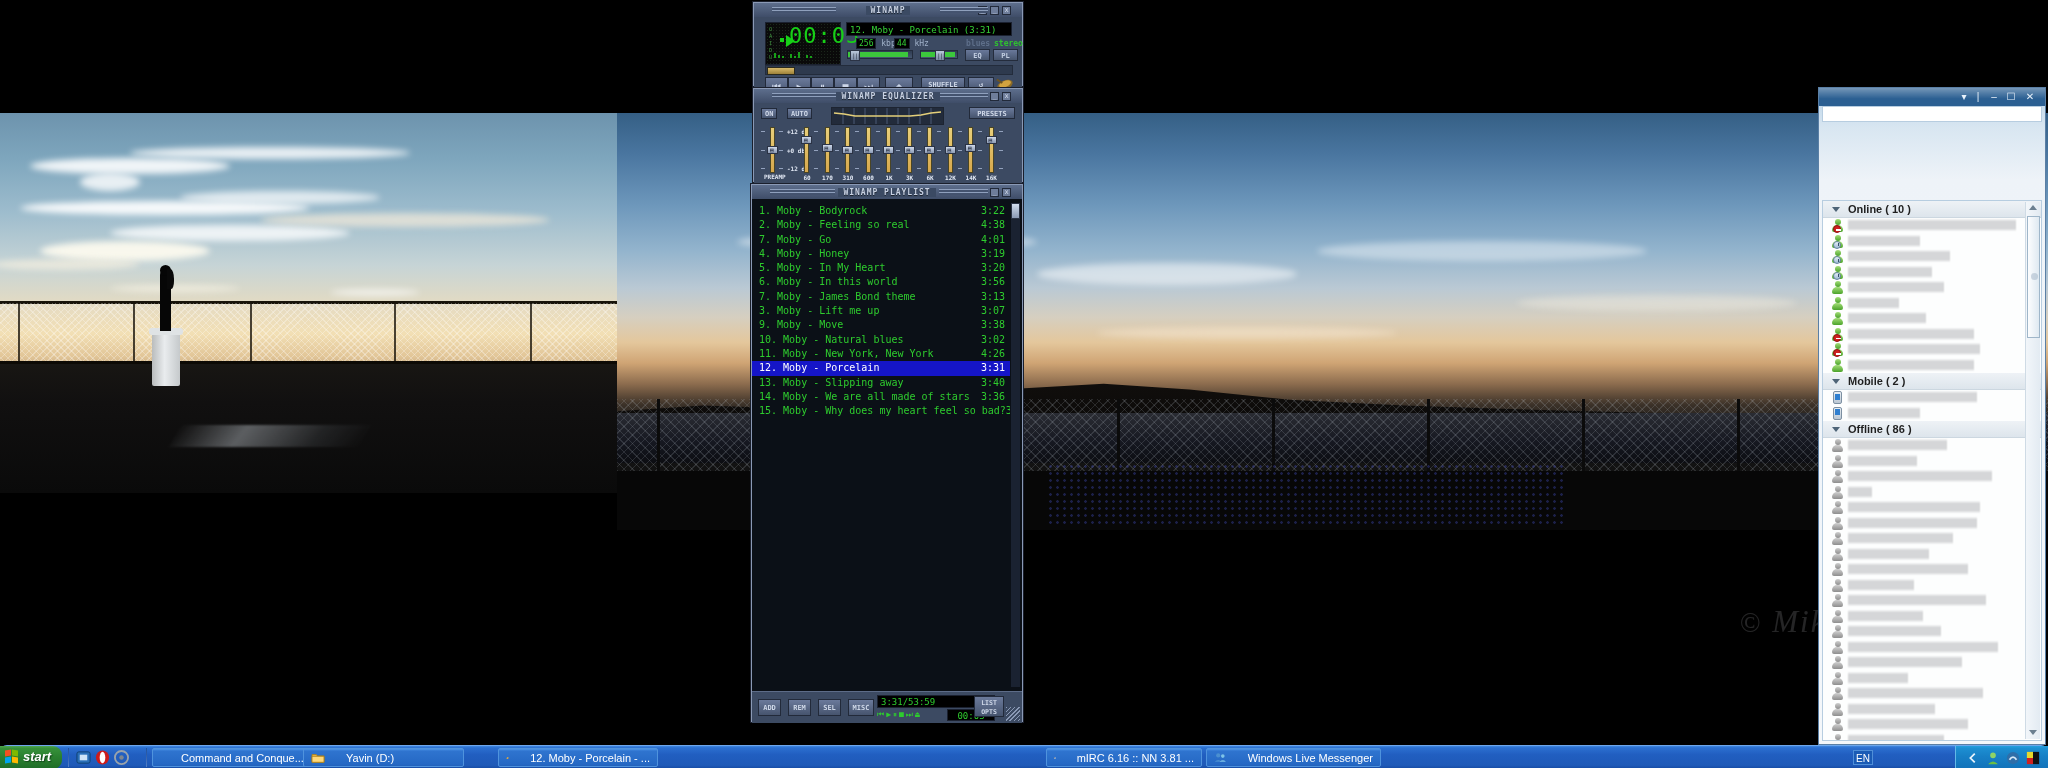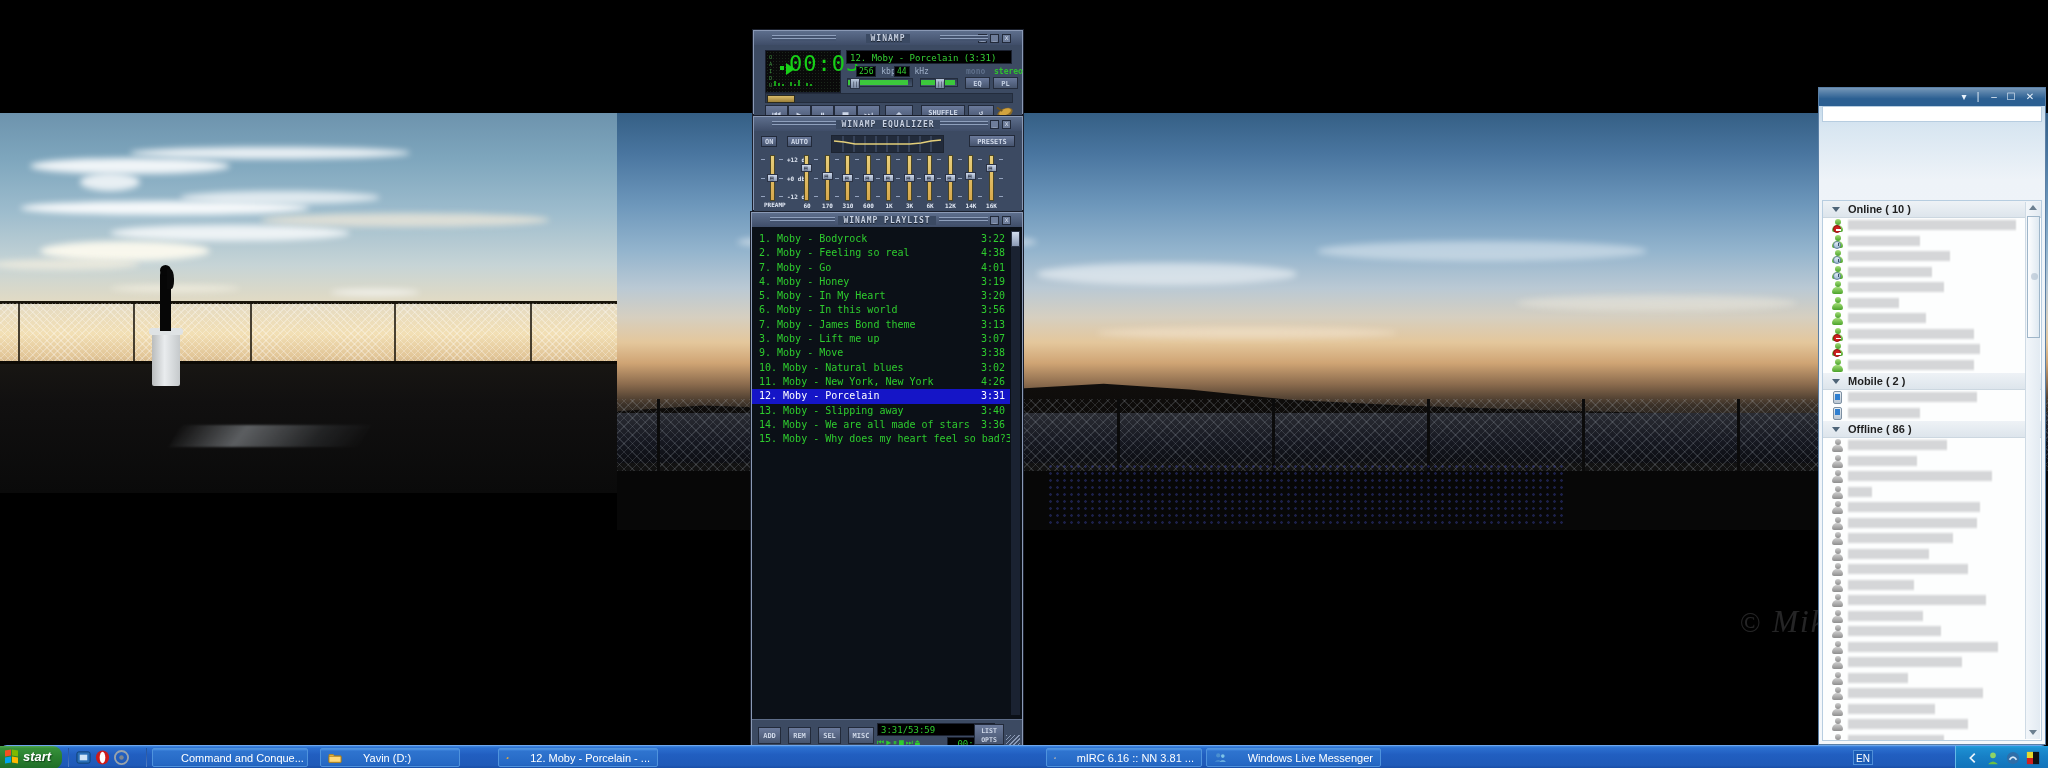--- a/index.html
+++ b/index.html
@@ -93,21 +93,20 @@
   #wmC { font-style:normal; font-size:27px; }
 
   
   .wa {
     position:absolute;
     font-family:"DejaVu Sans Mono", monospace;
     color:#00d000;
     background:#3b4a63;
     border:1px solid #8a99b5;
     box-shadow: inset -1px -1px 0 #22293a, 0 0 0 1px #1a1f2c;
-    margin-top: 28px;
   }
   .wa-title {
     height:14px; position:relative;
     background:linear-gradient(to bottom,#5d6e8c,#3f4d68);
     border-bottom:1px solid #2b real;
     display:flex; align-items:center; justify-content:center;
   }
   .wa-title .tbar-txt {
     font-size:8px; font-weight:bold; letter-spacing:1px; color:#c8d2e4;
     background:#3b4a63; padding:0 5px; text-shadow:0 1px 0 #1d2430;
@@ -419,21 +418,21 @@
       </div>
 
       <div class="kvrow" style="left:102px">
         <span class="kbox">256</span>
         <span>kbps</span>
       </div>
       <div class="kvrow" style="left:140px">
         <span class="kbox">44</span>
         <span>kHz</span>
       </div>
-      <div id="monoTxt">mono</div>
+      <div id="monoTxt">blues</div>
       <div id="stereoTxt">stereo</div>
 
       <div class="slider" style="left:93px; top:33px; width:66px;">
         <div class="sliderFill" style="width:60px"></div>
         <div class="sliderKnob" style="left:2px"></div>
       </div>
       <div class="slider" style="left:166px; top:33px; width:38px;">
         <div class="sliderFill" style="width:34px"></div>
         <div class="sliderKnob" style="left:14px"></div>
       </div>
@@ -1037,21 +1036,21 @@
     <div class="sep" style="left:146px"></div>
 
     <div class="tbItem" style="left:152px; width:156px">
       <svg width="13" height="13" viewBox="0 0 16 16">
         <ellipse cx="8" cy="8" rx="7" ry="7.5" fill="#cc1b1b"></ellipse>
           <ellipse cx="8" cy="8" rx="3" ry="6.2" fill="#fff"></ellipse>
       </svg>
       <span>Command and Conque...</span>
     </div>
 
-    <div class="tbItem" style="left:320px; width:140px">
+    <div class="tbItem" style="left:303px; width:161px">
       <svg width="14" height="12" viewBox="0 0 16 14">
         <path d="M1 3 h5 l1.4 1.6 H15 V12 H1 Z" fill="#f3c04b" stroke="#a97d1b"></path>
         <path d="M1 5 h14 V12 H1 Z" fill="#ffd97a" stroke="#a97d1b"></path>
       </svg>
       <span>Yavin (D:)</span>
     </div>
 
     <div class="tbItem" style="left:498px; width:160px">
       <svg width="14" height="12" viewBox="0 0 24 20">
         <ellipse cx="12" cy="11" rx="9" ry="5" fill="#c98f2a" transform="rotate(-22 12 11)"></ellipse>

